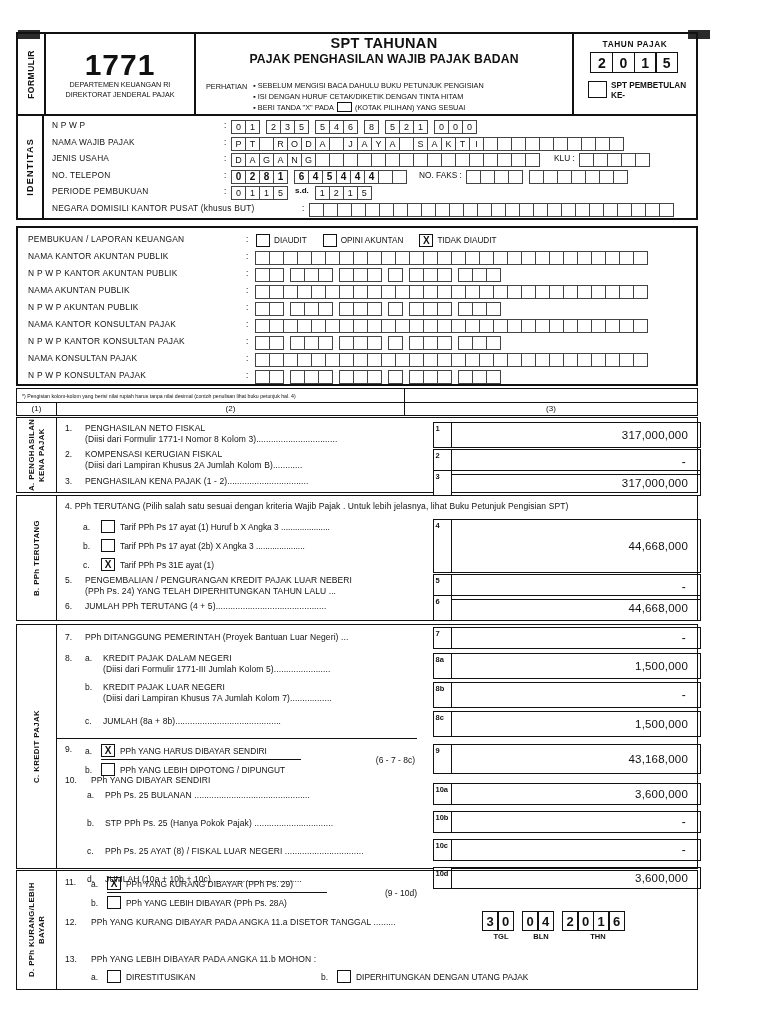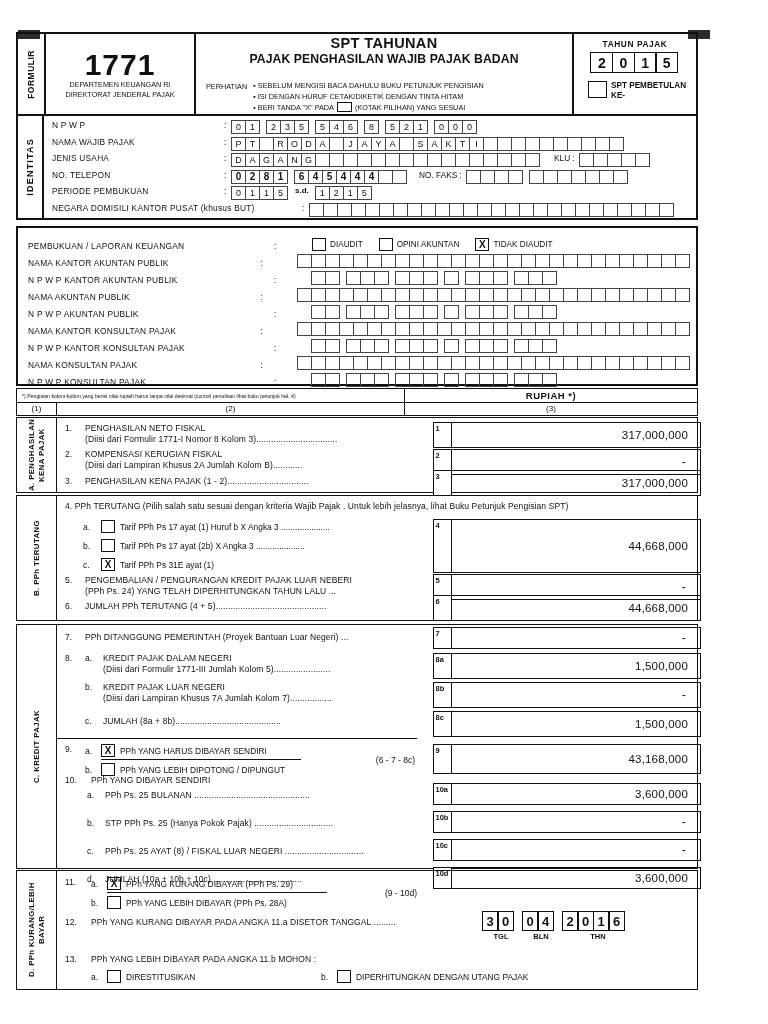--- a/index.html
+++ b/index.html
@@ -83,21 +83,21 @@
   .gap { width:7px; }
   .sdlbl { font-size:8px; font-weight:bold; padding:0 7px; }
   .klu { font-size:8.3px; padding:0 5px 0 14px; white-space:nowrap; }
   .faks { font-size:8.3px; padding:0 5px 0 12px; white-space:nowrap; }
 
   
   .audit {
     position:absolute; left:16px; top:222px; width:682px; height:160px;
     border:2px solid #111; padding:6px 6px 0 10px;
   }
-  .arow { display:flex; align-items:flex-end; height:17px;gap:28px; }
+  .arow { display:flex; align-items:flex-start; height:17px; }
   .arow .cap { font-size:8.4px; width:218px; letter-spacing:.25px; white-space:nowrap; }
   .arow .colon { width:10px; font-size:8.4px; }
   .chk { width:14px; height:13px; border:1.4px solid #111; display:inline-flex; align-items:center; justify-content:center; font-size:10px; font-weight:bold; flex:none; }
   .chklbl { font-size:8.2px; margin:0 16px 0 4px; white-space:nowrap; }
 
   
   .noterow {
     position:absolute; left:16px; top:384px; width:682px; height:15px;
     border:1.4px solid #111; display:flex; align-items:center;
   }
@@ -720,21 +720,20 @@
               <div class="cell"></div>
               <div class="cell"></div>
             </div>
           </div>
         </div>
       </div>
   </div>
 
   <div class="noterow">
     <div class="n1">*) Pengisian kolom-kolom yang berisi nilai rupiah harus tanpa nilai desimal (contoh penulisan lihat buku petunjuk hal. 4)</div>
-    <div class="n2">RUPIAH *)</div>
   </div>
   <div class="colnums">
     <div class="c1">(1)</div>
     <div class="c2">(2)</div>
     <div class="c3">(3)</div>
   </div>
 
   <div class="sec" style="top:413px;height:76px">
     <div class="sec-side">
       <span class="vert">A. PENGHASILAN KENA PAJAK</span>

